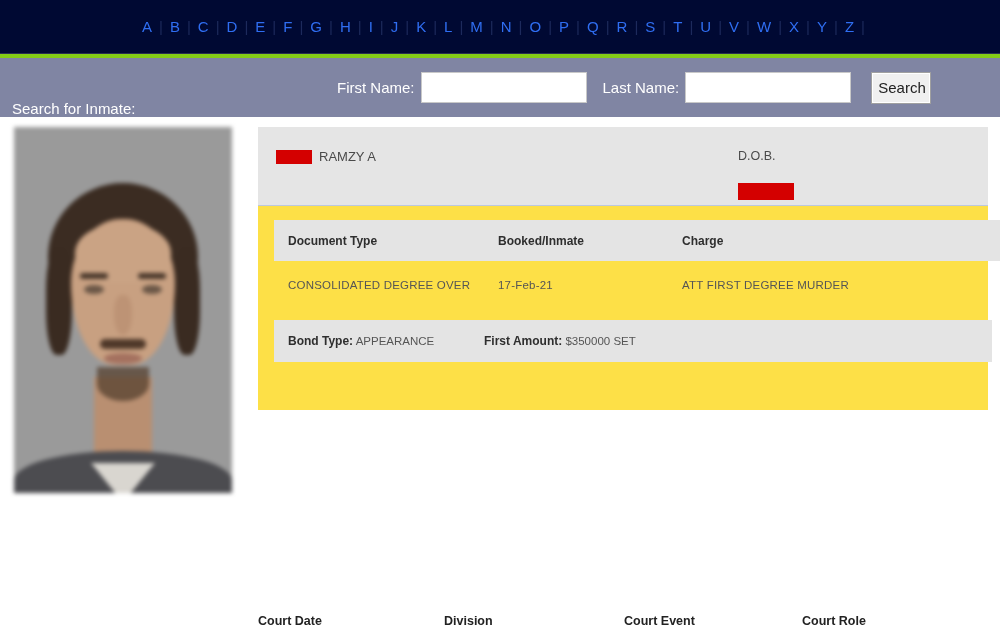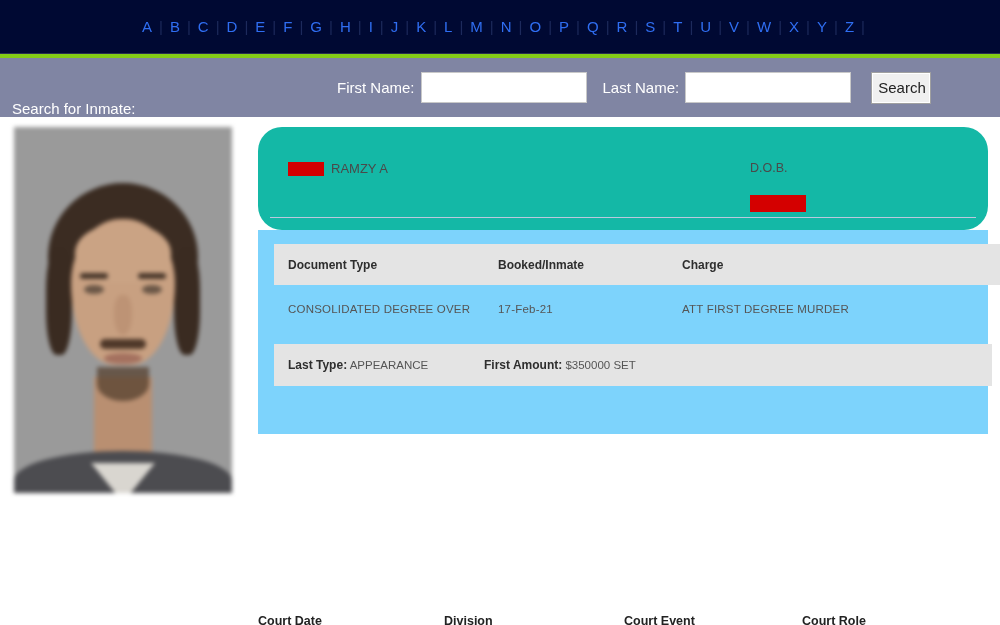--- a/index.html
+++ b/index.html
@@ -252,23 +252,22 @@
 
   
   .detail-col {
     position: absolute;
     left: 258px;
     top: 10px;
     width: 730px;
   }
 
   .id-panel {
-    background: #14b8a6;
-    padding: 12px;
-    border-radius: 24px;
+    background: #e5e5e5;
+    padding: 0;
   }
   .id-top {
     position: relative;
     height: 78px;
   }
   .name-row {
     position: absolute;
     left: 18px;
     top: 22px;
     display: flex;
@@ -302,21 +301,21 @@
     height: 50px;
     display: flex;
     align-items: center;
     padding-left: 18px;
     font-size: 12.5px;
     color: #3e3e3e;
   }
 
   
   .charges-panel {
-    background: #7dd3fc;
+    background: #fde047;
     padding: 14px 10px 48px 16px;
     margin-top: 0;
   }
   .charge-table {
     width: 714px;
     border-collapse: collapse;
     table-layout: fixed;
   }
   .charge-head-row td {
     background: #e4e4e4;
@@ -494,21 +493,21 @@
           <tr class="charge-body-row">
             <td class="col-doc">CONSOLIDATED DEGREE OVER</td>
             <td class="col-book">17-Feb-21</td>
             <td class="col-chg">ATT FIRST DEGREE MURDER</td>
           </tr>
         </tbody>
       </table>
 
       <div class="bond-row">
         <div class="bond-cell">
-          <b>Last Type:</b>
+          <b>Bond Type:</b>
           <span>APPEARANCE</span>
         </div>
         <div class="bond-cell">
           <b>First Amount:</b>
           <span>$350000 SET</span>
         </div>
       </div>
     </div>
   </div>
 

